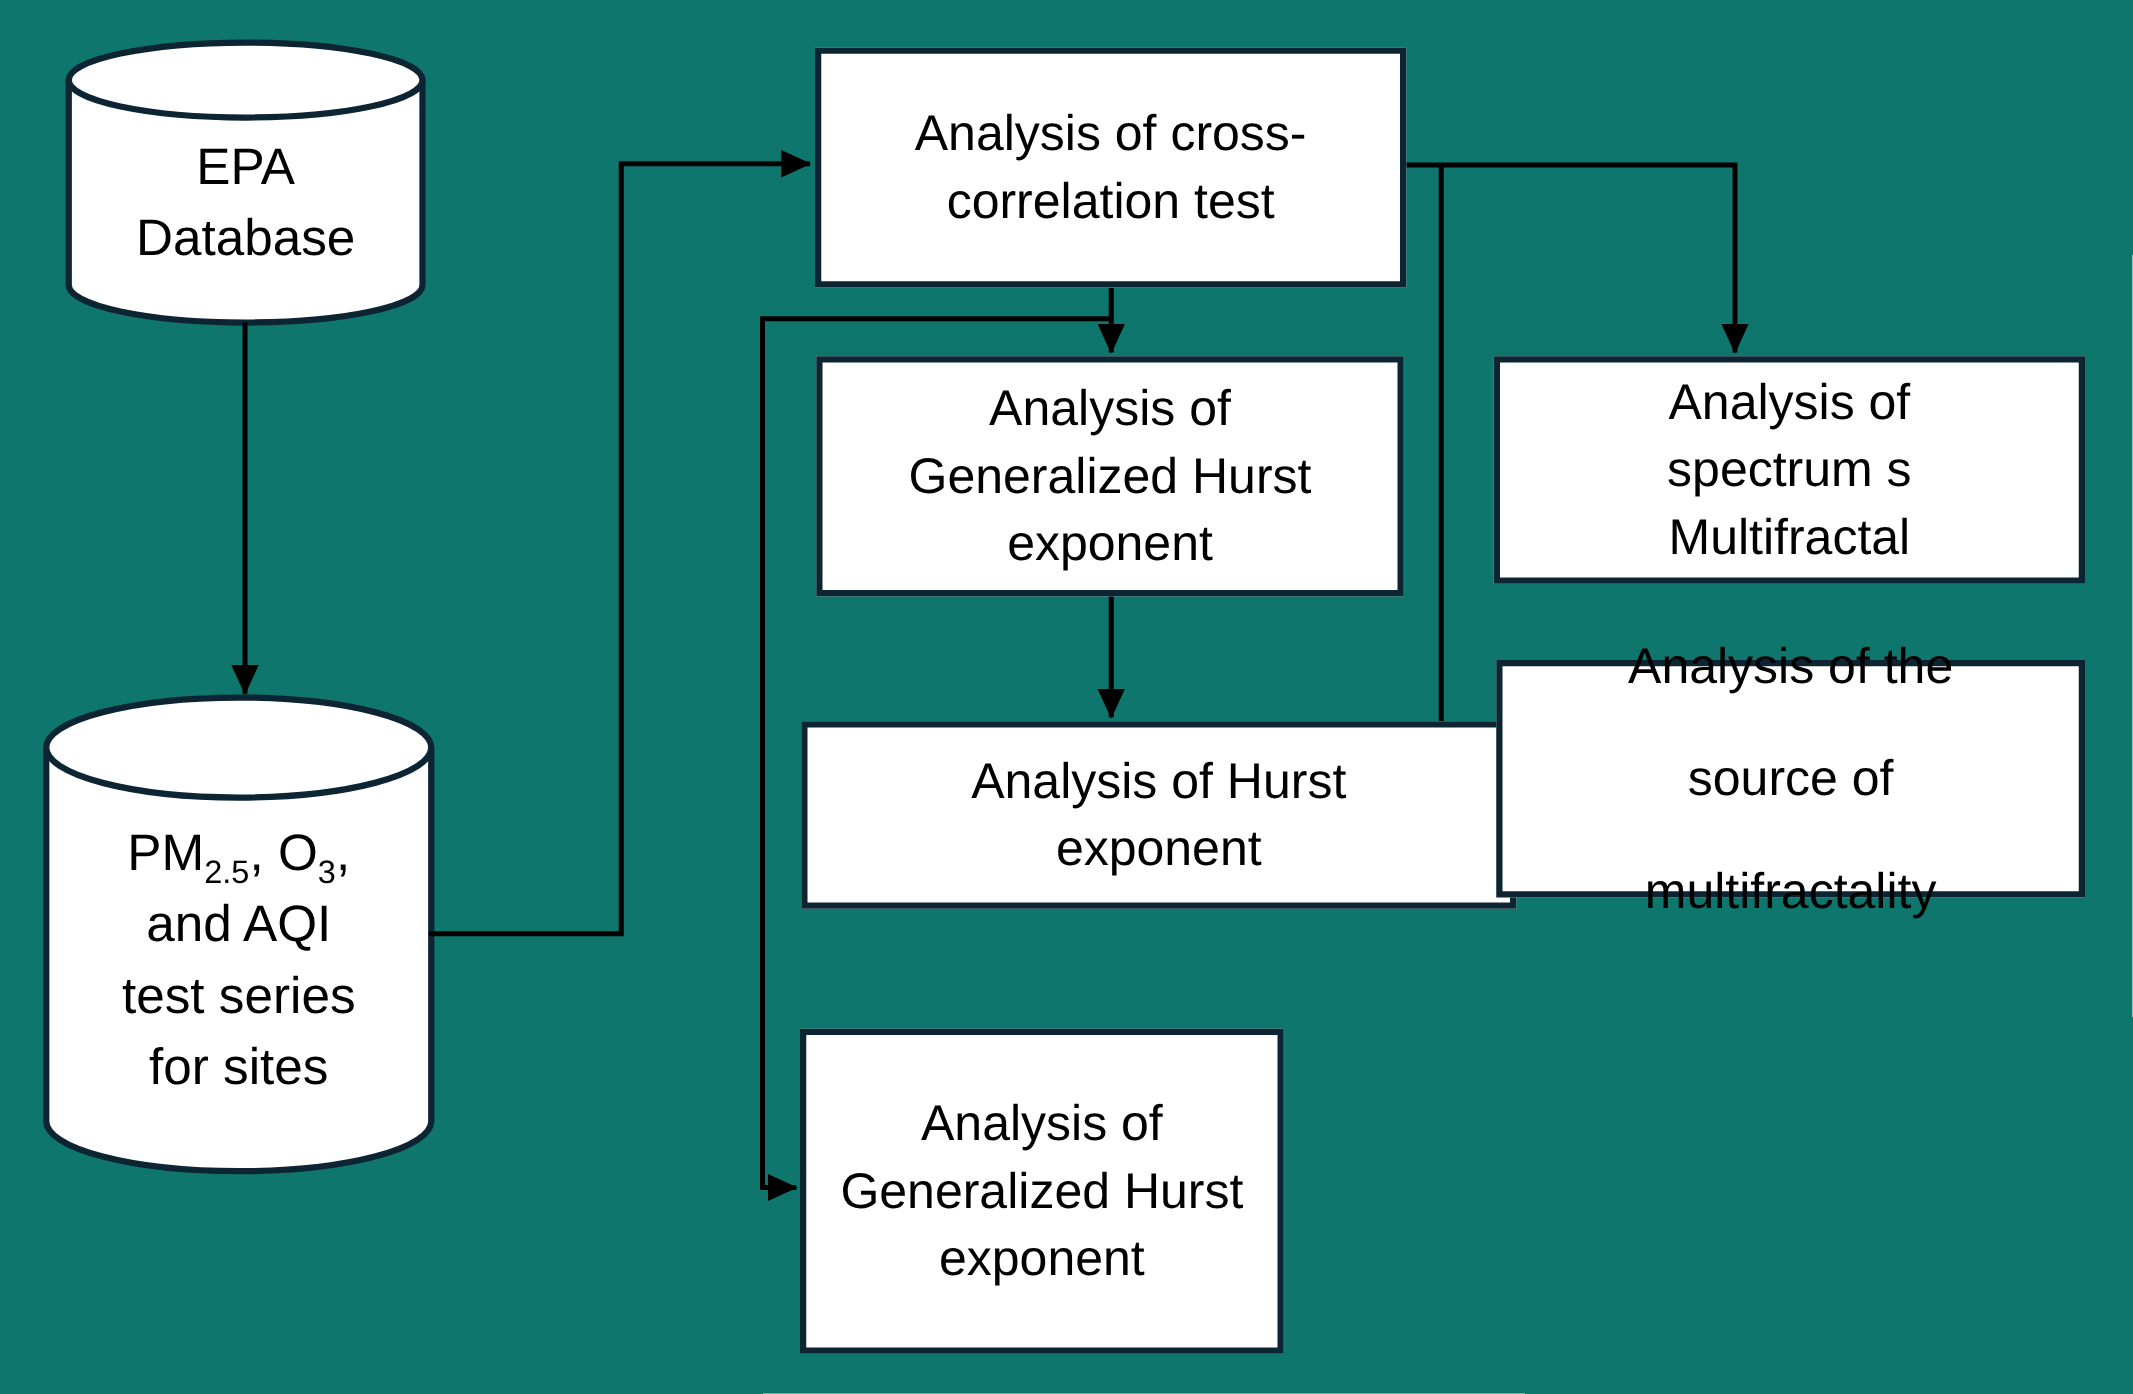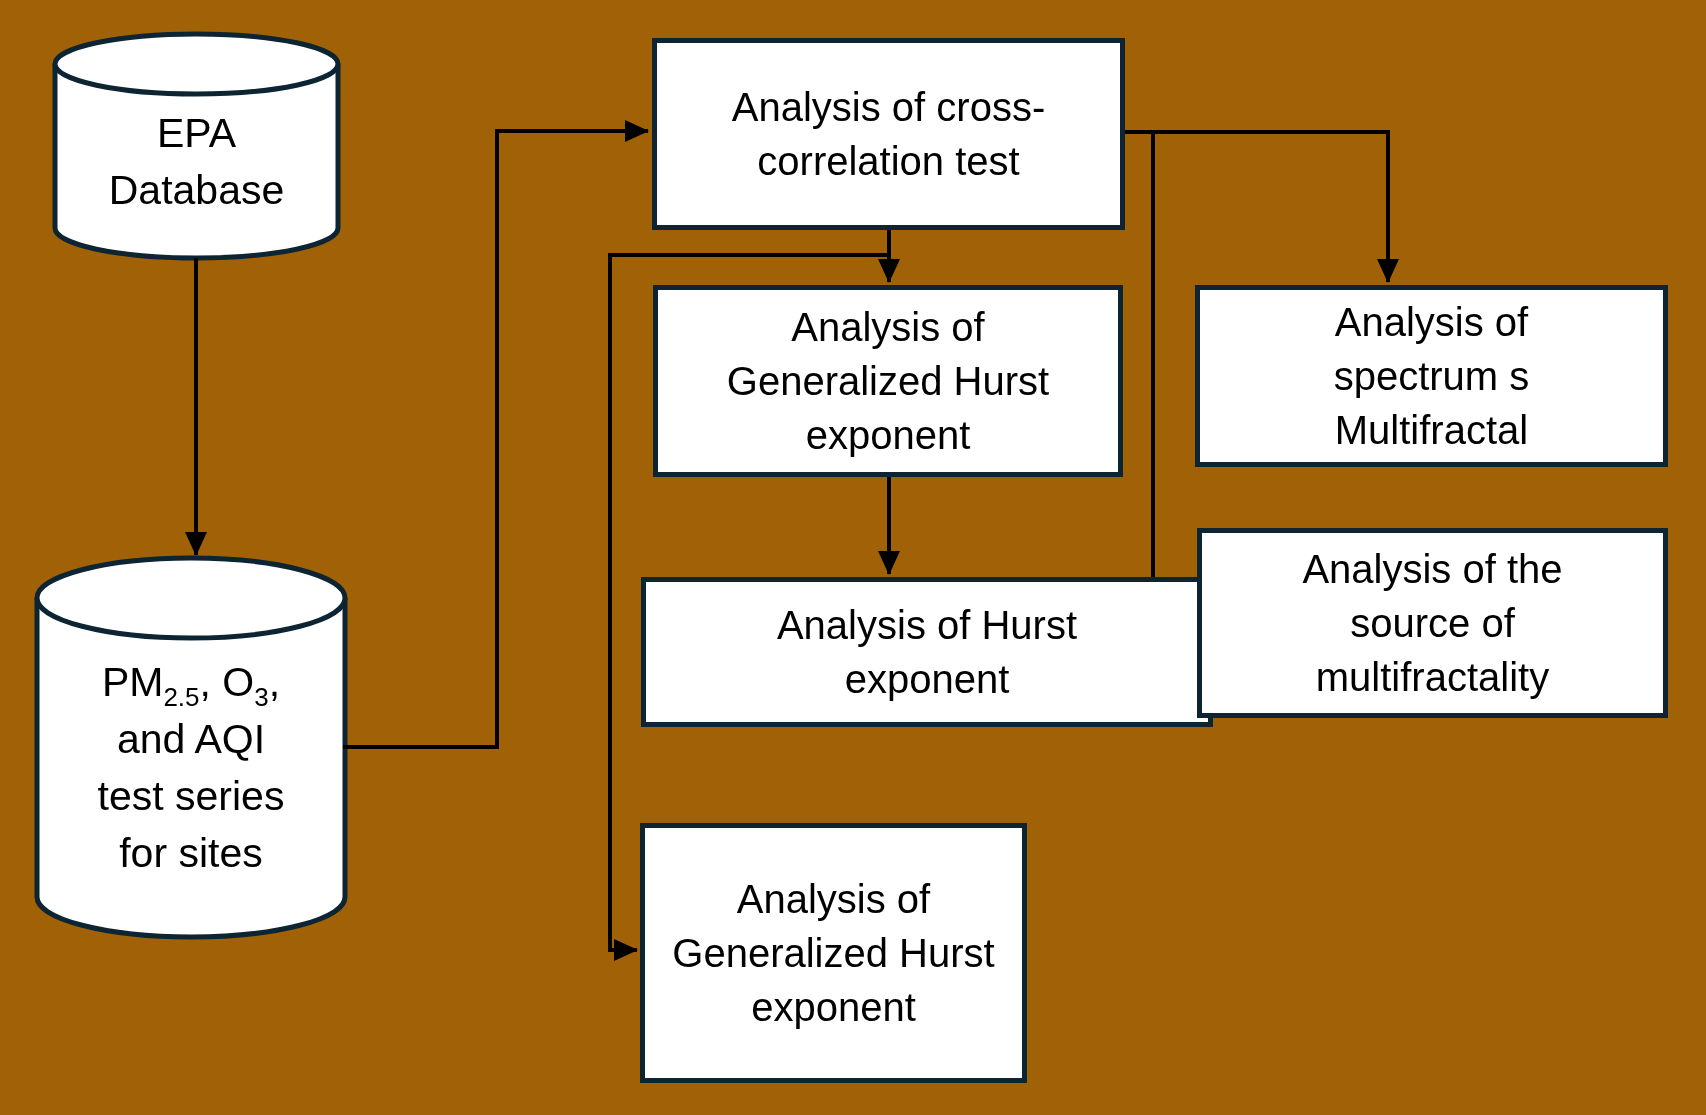--- a/index.html
+++ b/index.html
@@ -1,17 +1,17 @@
 <!DOCTYPE html>
 <html><head>
 <meta charset="utf-8">
 <style>
   html,body{margin:0;padding:0;background:#ffffff;}
   .canvas{
-    position:relative;width:1706px;height:1115px;background:#a16207;
+    position:relative;width:1706px;height:1115px;background:#0f766e;
     font-family:"Liberation Sans", sans-serif;color:#000000;overflow:hidden;
   }
   .layer{position:absolute;left:0;top:0;}
   .node{
     position:absolute;box-sizing:border-box;background:#ffffff;
     border:5px solid #0d2433;
     display:flex;flex-direction:column;justify-content:center;align-items:center;
     font-size:40px;line-height:54px;text-align:center;color:#000000;
   }
   .cyl-text{
@@ -87,19 +87,19 @@
     <div class="line">Generalized Hurst</div>
     <div class="line">exponent</div>
   </div>
 
   <div class="node" style="left:1195px;top:285px;width:473px;height:182px;">
     <div class="line">Analysis of</div>
     <div class="line">spectrum s</div>
     <div class="line">Multifractal</div>
   </div>
 
-  <div class="node" style="left:1197px;top:528px;width:471px;height:190px;">
+  <div class="node" style="left:1197px;top:528px;width:471px;height:190px;gap:36px;">
     <div class="line">Analysis of the</div>
     <div class="line">source of</div>
     <div class="line">multifractality</div>
   </div>
 
 </div>
 
 </body></html>

